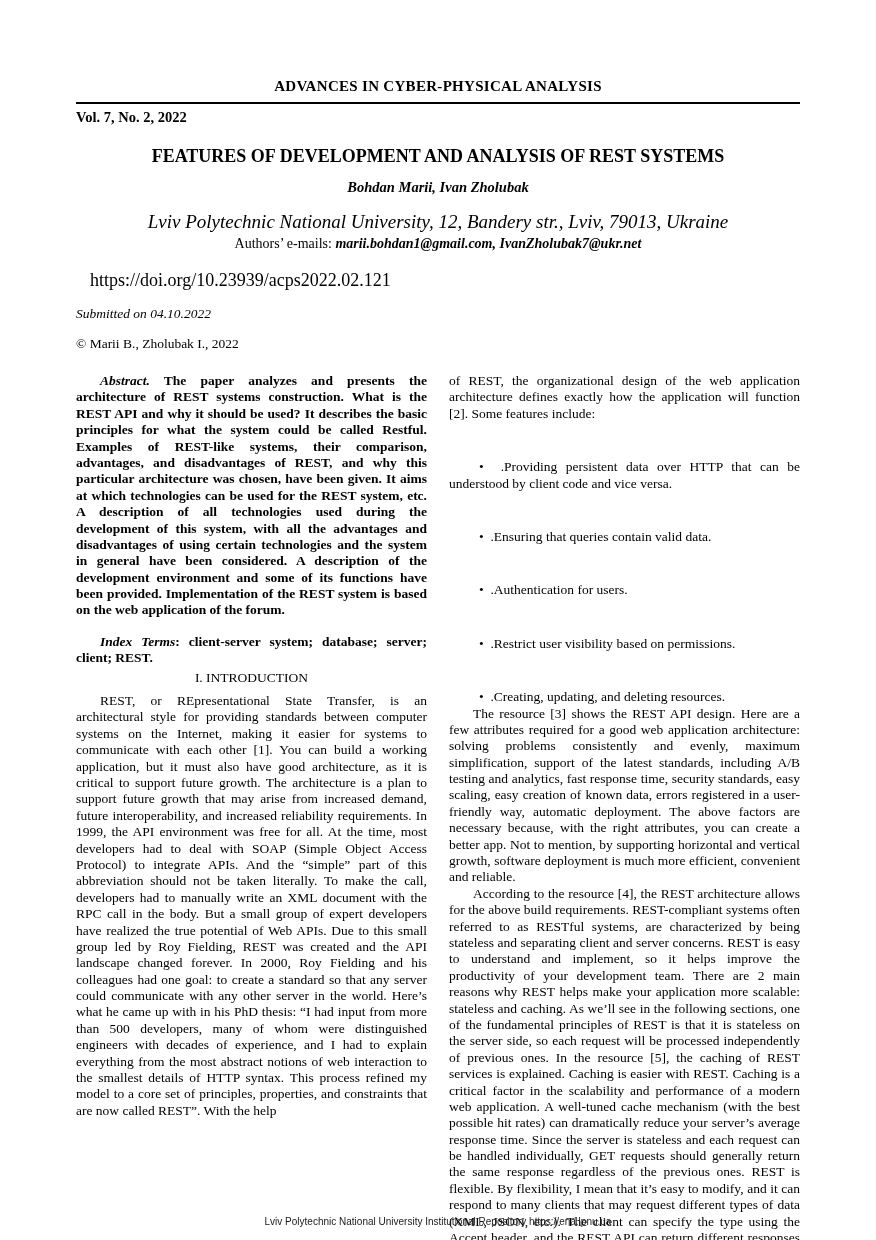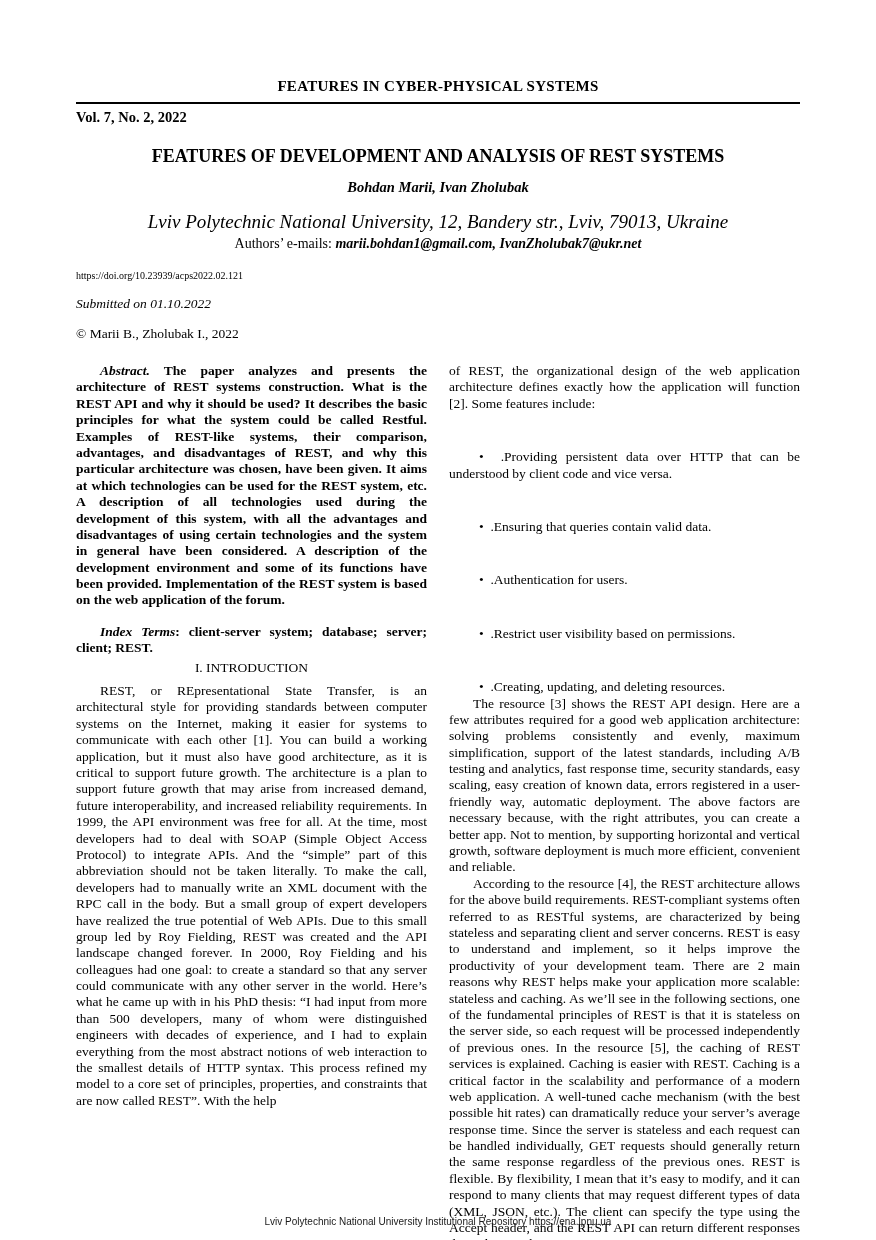--- a/index.html
+++ b/index.html
@@ -54,22 +54,23 @@
     text-align: center;
     font-size: 14px;
     margin-top: 3px;
   }
   .emails-prefix { font-style: normal; }
   .emails {
     font-weight: bold;
     font-style: italic;
   }
   .doi-line {
-    font-size: 10px;
+    font-size: 18px;
     margin-top: 18px;
+    margin-left: 14px;
   }
   .submitted-line {
     font-style: italic;
     font-size: 13.5px;
     margin-top: 15px;
   }
   .copyright-line {
     font-size: 13.5px;
     margin-top: 14px;
   }
@@ -123,40 +124,40 @@
     font-family: "Liberation Sans", sans-serif;
     font-size: 10px;
     color: #1a1a1a;
   }
 </style>
 </head>
 <body>
 
 <div class="page">
 
-  <div class="journal-header">FEATURES IN CYBER-PHYSICAL SYSTEMS</div>
+  <div class="journal-header">ADVANCES IN CYBER-PHYSICAL ANALYSIS</div>
 
   <hr class="header-rule">
 
   <div class="volume-line">Vol. 7, No. 2, 2022</div>
 
   <h1 class="paper-title">FEATURES OF DEVELOPMENT AND ANALYSIS OF REST SYSTEMS</h1>
 
   <div class="authors">Bohdan Marii, Ivan Zholubak</div>
 
   <div class="affiliation">Lviv Polytechnic National University, 12, Bandery str., Lviv, 79013, Ukraine</div>
 
   <div class="emails-line">
     <span class="emails-prefix">Authors’ e-mails:</span>
     <span class="emails">marii.bohdan1@gmail.com, IvanZholubak7@ukr.net</span>
   </div>
 
   <div class="doi-line">https://doi.org/10.23939/acps2022.02.121</div>
 
-  <div class="submitted-line">Submitted on 01.10.2022</div>
+  <div class="submitted-line">Submitted on 04.10.2022</div>
 
   <div class="copyright-line">© Marii B., Zholubak I., 2022</div>
 
   <div class="columns">
 
     <div class="col">
 
       <p class="abstract-p"><span class="abstract-label">Abstract.</span><span> The paper analyzes and presents the architecture of REST systems construction. What is the REST API and why it should be used? It describes the basic principles for what the system could be called Restful. Examples of REST-like systems, their comparison, advantages, and disadvantages of REST, and why this particular architecture was chosen, have been given. It aims at which technologies can be used for the REST system, etc. A description of all technologies used during the development of this system, with all the advantages and disadvantages of using certain technologies and the system in general have been considered. A description of the development environment and some of its functions have been provided. Implementation of the REST system is based on the web application of the forum.</span></p>
 
       <p class="index-terms-p"><span class="index-terms-label">Index Terms</span><span>: client-server system; database; server; client; REST.</span></p>

